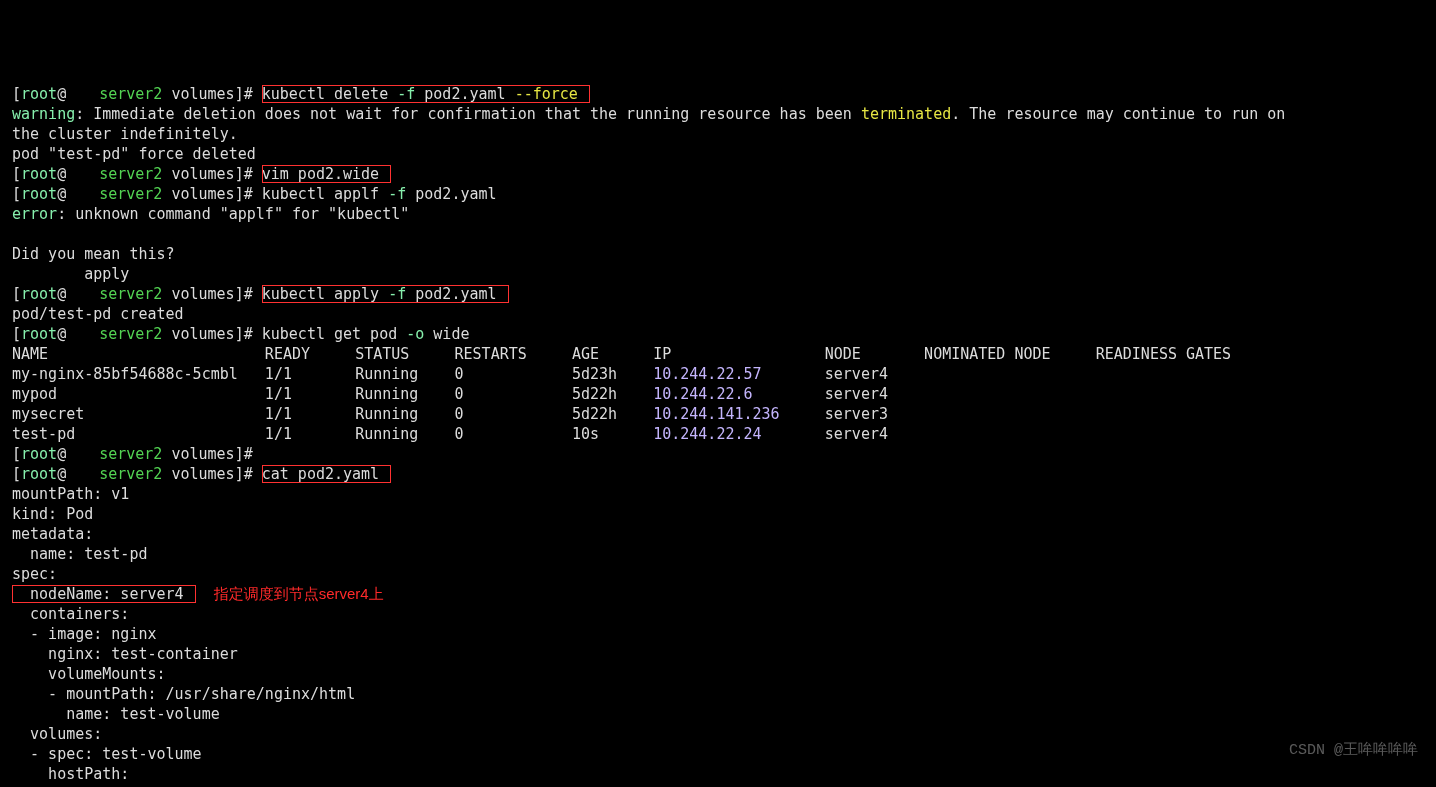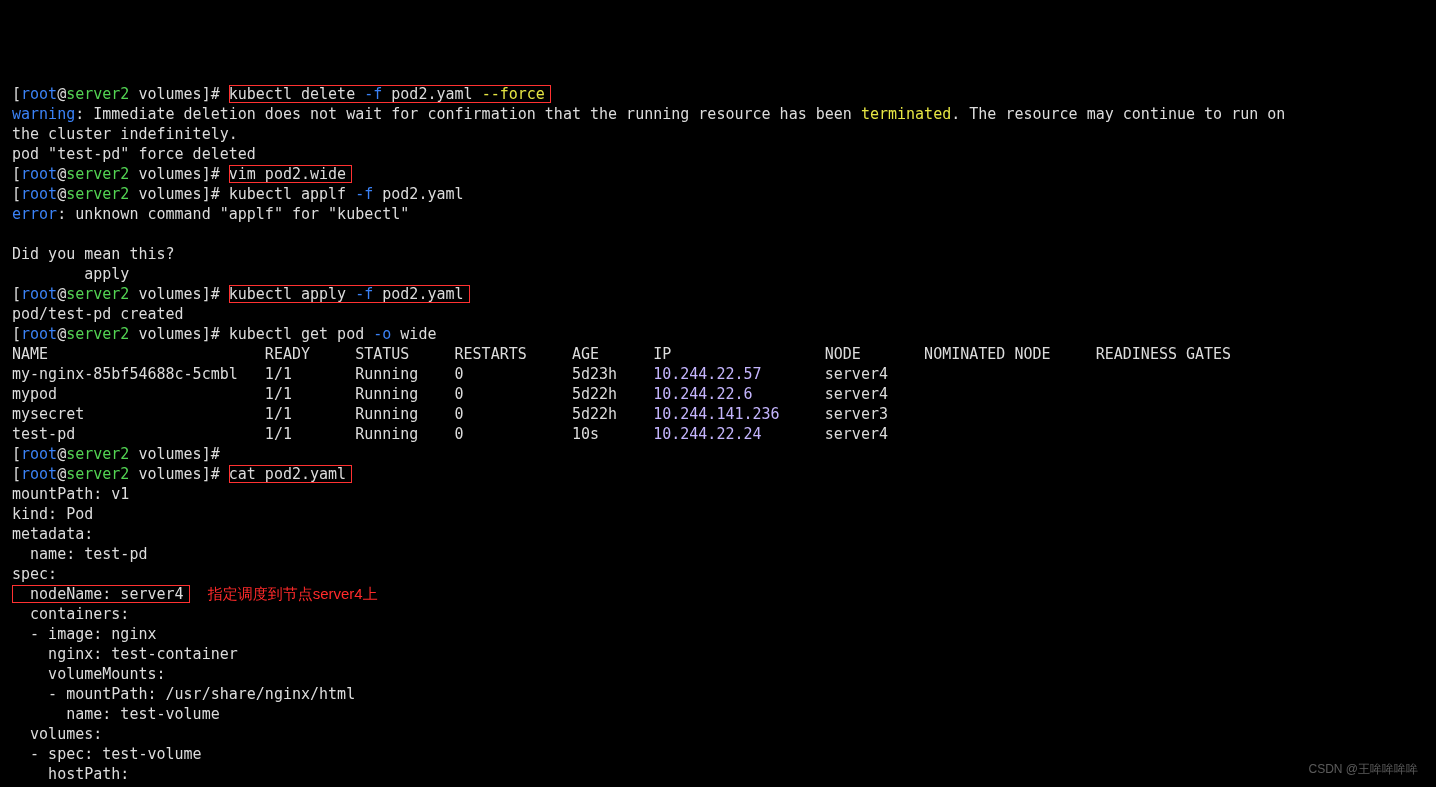--- a/index.html
+++ b/index.html
@@ -7,32 +7,32 @@
     background: #000000;
     color: #dcdcdc;
     font-family: "Consolas", "Menlo", "Monaco", monospace;
     font-size: 15px;
     line-height: 20px;
     padding: 4px 12px;
     white-space: pre;
     width: 1436px;
   }
   .white  { color: #dcdcdc; }
-  .red    { color: #3b82f6; margin-top: 35px; }
+  .red    { color: #86efac; margin-top: 35px; }
   .yellow { color: #e6e643; }
-  .green  { color: #53d453; }
+  .green  { color: #53d453; padding-left: 33px; }
   .magenta{ color: #c4b5fd; }
   .pink   { color: #e65be6; }
-  .boxed  { outline: 1px solid #ff3131; outline-offset: -1px; padding-right: 6px; }
+  .boxed  { outline: 1px solid #ff3131; outline-offset: -1px; padding-right: 12px; }
   .annot  { color: #ff2a2a; font-family: "SimSun","Microsoft YaHei",sans-serif; font-weight: normal; white-space: pre; }
   .watermark {
-    position: fixed; right: 18px; bottom: 8px;
+    position: fixed; right: 18px; bottom: 26px;
     color: rgba(200,200,200,0.45);
-    font-family: Liberation Sans, sans-serif;
-    font-size: 12px;
+    font-family: Liberation Mono, monospace;
+    font-size: 15px;
   }
 </style>
 </head>
 <body>
 
 
 
 <div id="term"><span class="white">[</span><span class="red">root</span><span class="white">@</span><span class="green">server2</span><span class="white"> volumes]# </span><span class="boxed"><span class="white">kubectl delete </span><span class="red">-f</span><span class="white"> pod2.yaml </span><span class="yellow">--force</span></span>
 <span class="red">warning</span><span class="white">: Immediate deletion does not wait for confirmation that the running resource has been </span><span class="yellow">terminated</span><span class="white">. The resource may continue to run on</span>
 <span class="white">the cluster indefinitely.</span>

